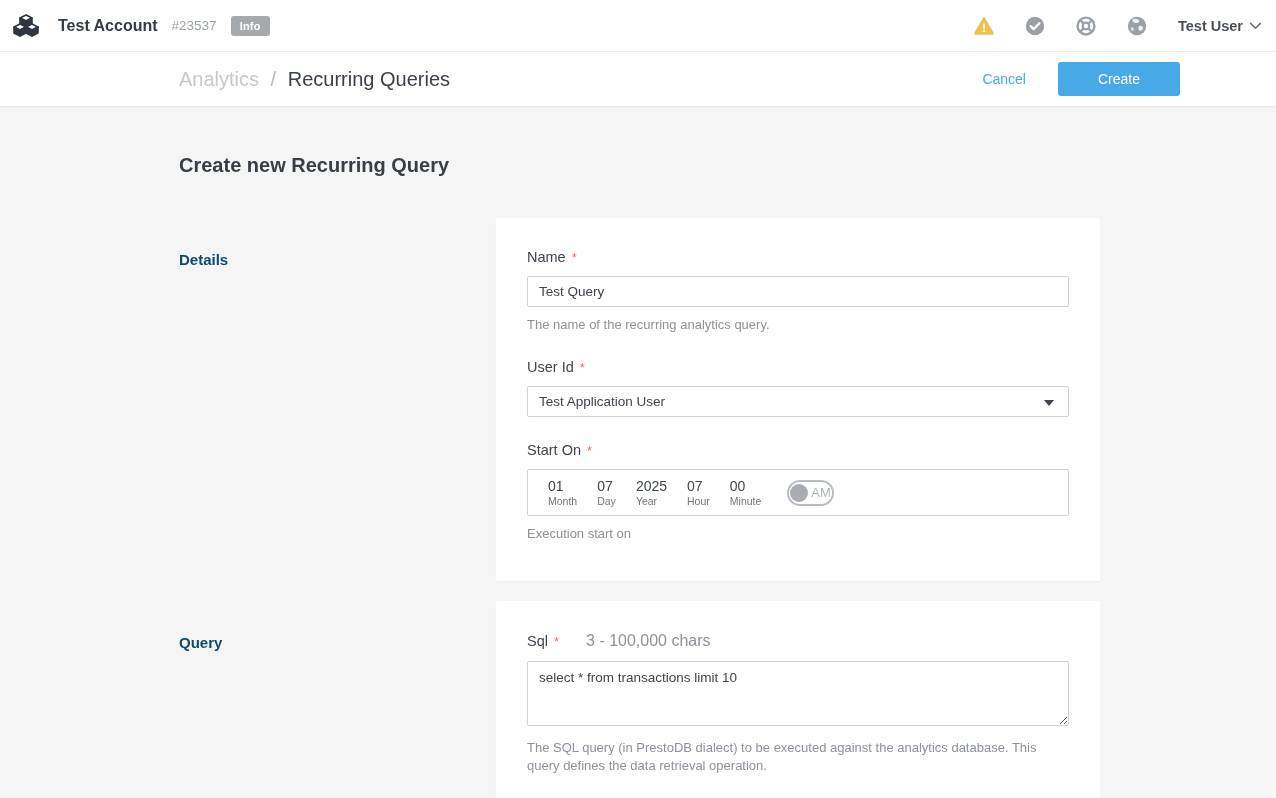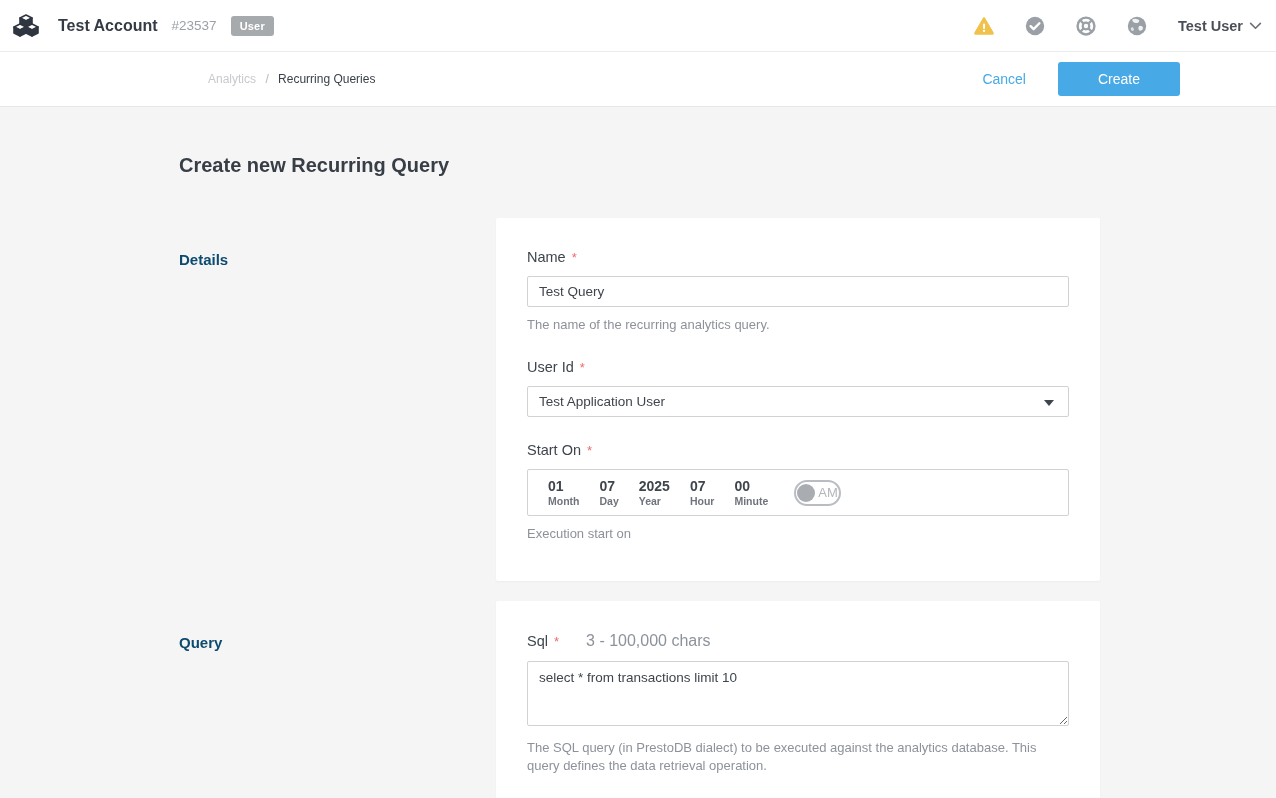--- a/index.html
+++ b/index.html
@@ -38,21 +38,21 @@
   
   .subheader {
     height: 55px;
     background: #ffffff;
     border-bottom: 1px solid #e7e7e7;
     display: flex;
     align-items: center;
     justify-content: space-between;
     padding: 0 96px 0 179px;
   }
-  .breadcrumb { font-size: 12px; margin-left: 29px; }
+  .breadcrumb { font-size: 20px; }
   .crumb-parent { color: #c7c9cc; }
   .crumb-sep { color: #b7b9bd; margin: 0 6px; }
   .crumb-current { color: #3b4149; }
   .subheader-actions { display: flex; align-items: center; }
   .cancel-link {
     color: #47a9e5; font-size: 14px; background: none; border: none;
     cursor: pointer; margin-right: 32px; font-family: inherit;
   }
   .create-btn {
     background: #47a9e5; color: #ffffff; border: none; border-radius: 3px;
@@ -93,21 +93,21 @@
   .select-caret {
     position: absolute; right: 14px; top: 13px; width: 0; height: 0;
     border-left: 5px solid transparent; border-right: 5px solid transparent;
     border-top: 6px solid #3f454c;
   }
 
   .datetime-box {
     width: 100%; height: 47px; border: 1px solid #d2d2d2; border-radius: 2px;
     background: #fff; display: flex; align-items: center; padding: 0 10px;
   }
-  .dt-segment { margin: 0 10px; cursor: pointer; font-weight: bold; }
+  .dt-segment { margin: 0 10px; cursor: pointer; }
   .dt-value { font-size: 14px; color: #3f454c; line-height: 16px; }
   .dt-label { font-size: 10.5px; color: #6f747c; margin-top: 1px; }
   .meridiem-toggle {
     display: flex; align-items: center; margin-left: 16px;
     width: 47px; height: 26px; border: 2px solid #b9bdc2; border-radius: 14px;
     padding: 1px; cursor: pointer; background: #fff;
   }
   .meridiem-knob { width: 18px; height: 18px; border-radius: 50%; background: #a9adb2; }
   .meridiem-label { font-size: 13px; color: #b2b6bb; margin-left: 3px; }
 
@@ -132,21 +132,21 @@
           <polygon points="2,14 8,17 8,23 2,20" fill="#2f3640"></polygon>
           <polygon points="14,14 8,17 8,23 14,20" fill="#2f3640"></polygon>
           <polygon points="20,11 26,14 20,17 14,14" fill="#ffffff"></polygon>
           <polygon points="14,14 20,17 20,23 14,20" fill="#2f3640"></polygon>
           <polygon points="26,14 20,17 20,23 26,20" fill="#2f3640"></polygon>
         </g>
       </svg>
     </span>
     <span class="account-name">Test Account</span>
     <span class="account-id">#23537</span>
-    <span class="info-badge">User</span>
+    <span class="info-badge">Info</span>
   </div>
   <div class="topbar-right">
     <span class="tb-icon">
       <svg viewBox="0 0 24 24" width="22" height="22">
         <path d="M12 3.2 L21.6 19.6 Q22 20.6 20.8 20.6 L3.2 20.6 Q2 20.6 2.4 19.6 Z" fill="#f0c24b" stroke="#f0c24b" stroke-width="2" stroke-linejoin="round"></path>
         <rect x="11" y="9.2" width="2.1" height="6" rx="1" fill="#ffffff"></rect>
         <circle cx="12.05" cy="17.4" r="1.25" fill="#ffffff"></circle>
       </svg>
     </span>
     <span class="tb-icon">

